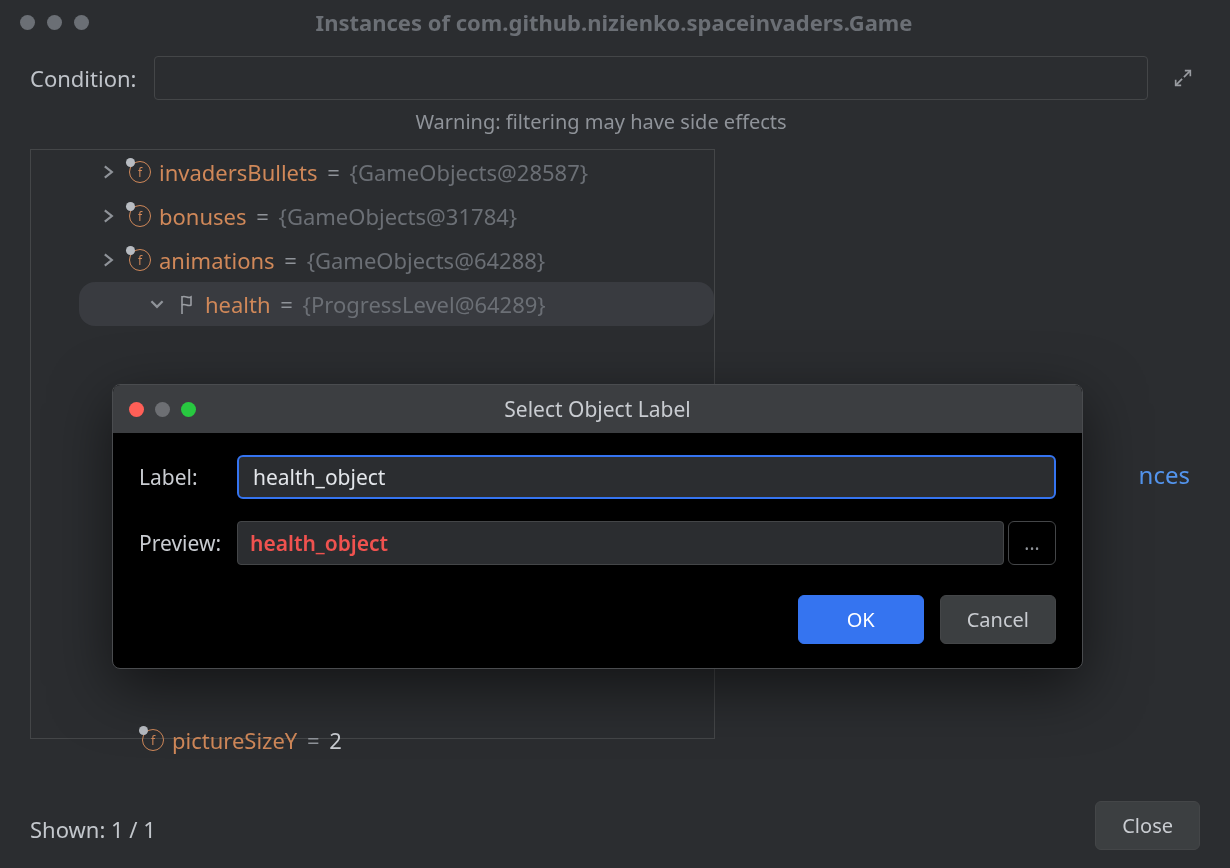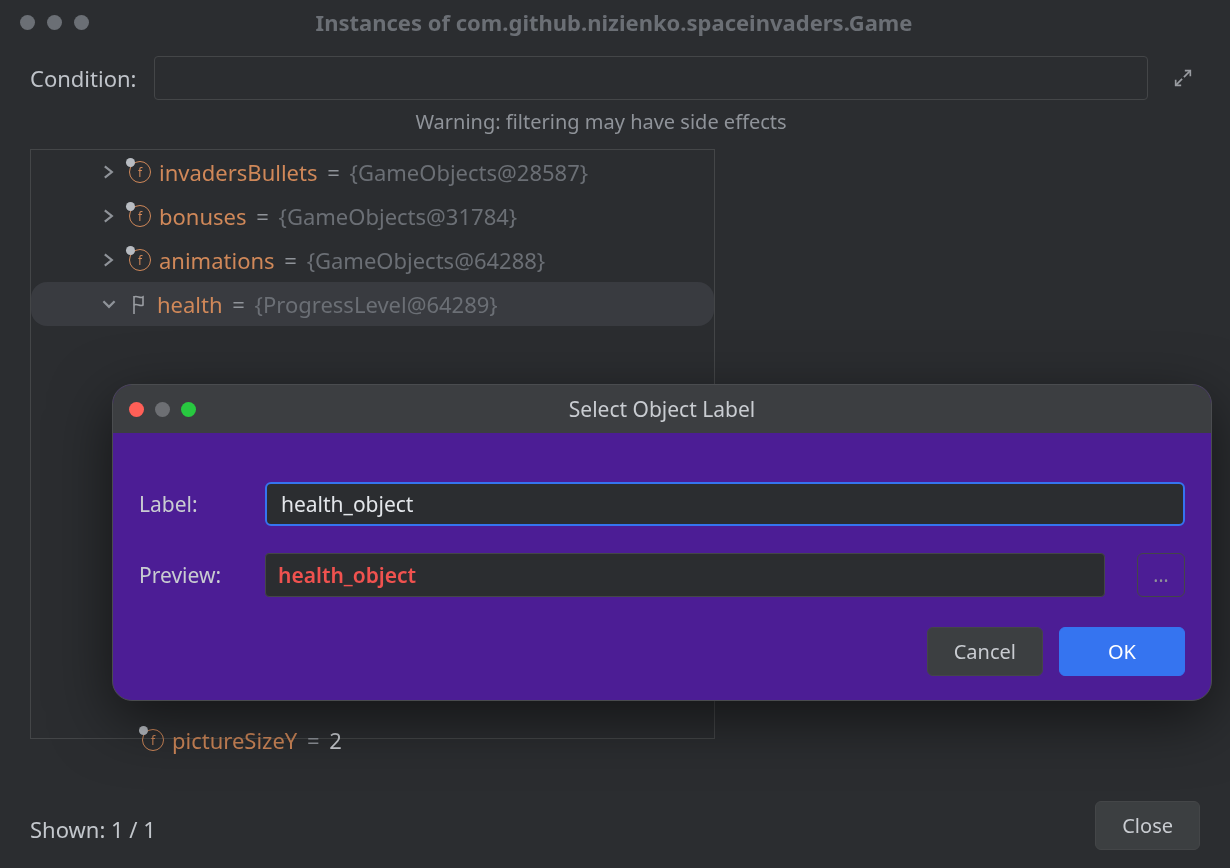--- a/index.html
+++ b/index.html
@@ -64,21 +64,21 @@
     margin:0 0 0 30px;
     width:685px;
     border:1px solid var(--border2);
     height:590px;
   }
   .tree-row{
     display:flex;align-items:center;gap:8px;
     padding:7px 10px 7px 30px;
     font-size:22px;
   }
-  .tree-row.selected{background:#393b40;border-radius:16px;}
+  .tree-row.selected{background:#393b40;border-radius:16px;margin-left:48px;}
   .chev{width:24px;display:inline-flex;justify-content:center;color:var(--text-dim);}
   .row-indent{width:28px;}
   .f-badge{
     width:22px;height:22px;border:1.5px solid var(--accent);border-radius:50%;
     display:inline-flex;align-items:center;justify-content:center;
     font-size:12px;color:var(--accent);position:relative;flex:none;
   }
   .f-badge::before{
     content:"";position:absolute;top:-4px;left:-4px;width:9px;height:9px;
     border-radius:50%;background:#b8bcc2;
@@ -86,40 +86,40 @@
   .flag{color:var(--text-dim);display:inline-flex;}
   .var-name{color:var(--accent);}
   .eq{color:var(--text-dim);margin:0 4px;}
   .val{color:var(--text-faint);}
 
   .status-row{
     position:absolute;bottom:24px;left:30px;color:#c3c7cc;font-size:22px;
   }
   .close-btn-wrap{position:absolute;bottom:18px;right:30px;}
   .modal{
-    position:absolute;left:112px;top:384px;width:1100px;
-    background:#4c1d95;border:1px solid #4a4c4f;border-radius:20px;
+    position:absolute;left:112px;top:384px;width:971px;
+    background:#000000;border:1px solid #4a4c4f;border-radius:8px;
     box-shadow:0 18px 60px rgba(0,0,0,.55);
     overflow:hidden;
     z-index:10;
   }
   .modal .titlebar{
     height:48px;display:flex;align-items:center;padding:0 16px;position:relative;
     background:#3c3e41;
   }
   .modal .tdots{display:flex;gap:11px;}
   .tdot{width:15px;height:15px;border-radius:50%;}
   .tdot.r{background:#ff5f57;}
   .tdot.y{background:#6d6f73;}
   .tdot.g{background:#28c840;}
   .modal .mtitle{
     position:absolute;left:0;right:0;text-align:center;font-size:21px;color:#c9ccd1;
   }
   .modal .body{padding:22px 26px 24px 26px;}
-  .form-row{display:flex;align-items:center;gap:32px;margin-bottom:22px;margin-top:27px;}
+  .form-row{display:flex;align-items:center;gap:4px;margin-bottom:22px;}
   .form-label{width:94px;font-size:21px;color:#c9ccd1;}
   .text-input{
     flex:1;height:44px;background:var(--bg);border:2px solid var(--blue);border-radius:6px;
     color:#e3e6ea;font-size:21px;padding:0 14px;
     outline:none;
   }
   .preview-box{
     flex:1;height:44px;background:var(--bg);border:1px solid var(--border2);border-radius:4px;
     display:flex;align-items:center;padding:0 12px;color:var(--red);font-size:21px;font-weight:600;
   }
@@ -240,17 +240,17 @@
     <div class="form-row">
       <div class="form-label">Label:</div>
       <input class="text-input" type="text" value="health_object" style="">
     </div>
     <div class="form-row" style="margin-bottom:0">
       <div class="form-label">Preview:</div>
       <div class="preview-box">health_object</div>
       <div class="more-btn">...</div>
     </div>
     <div class="btn-row">
+      <button class="btn btn-primary" style="padding:10px 48px">OK</button>
       <button class="btn">Cancel</button>
-      <button class="btn btn-primary" style="padding:10px 48px">OK</button>
     </div>
   </div>
 </div>
 
 </body></html>

